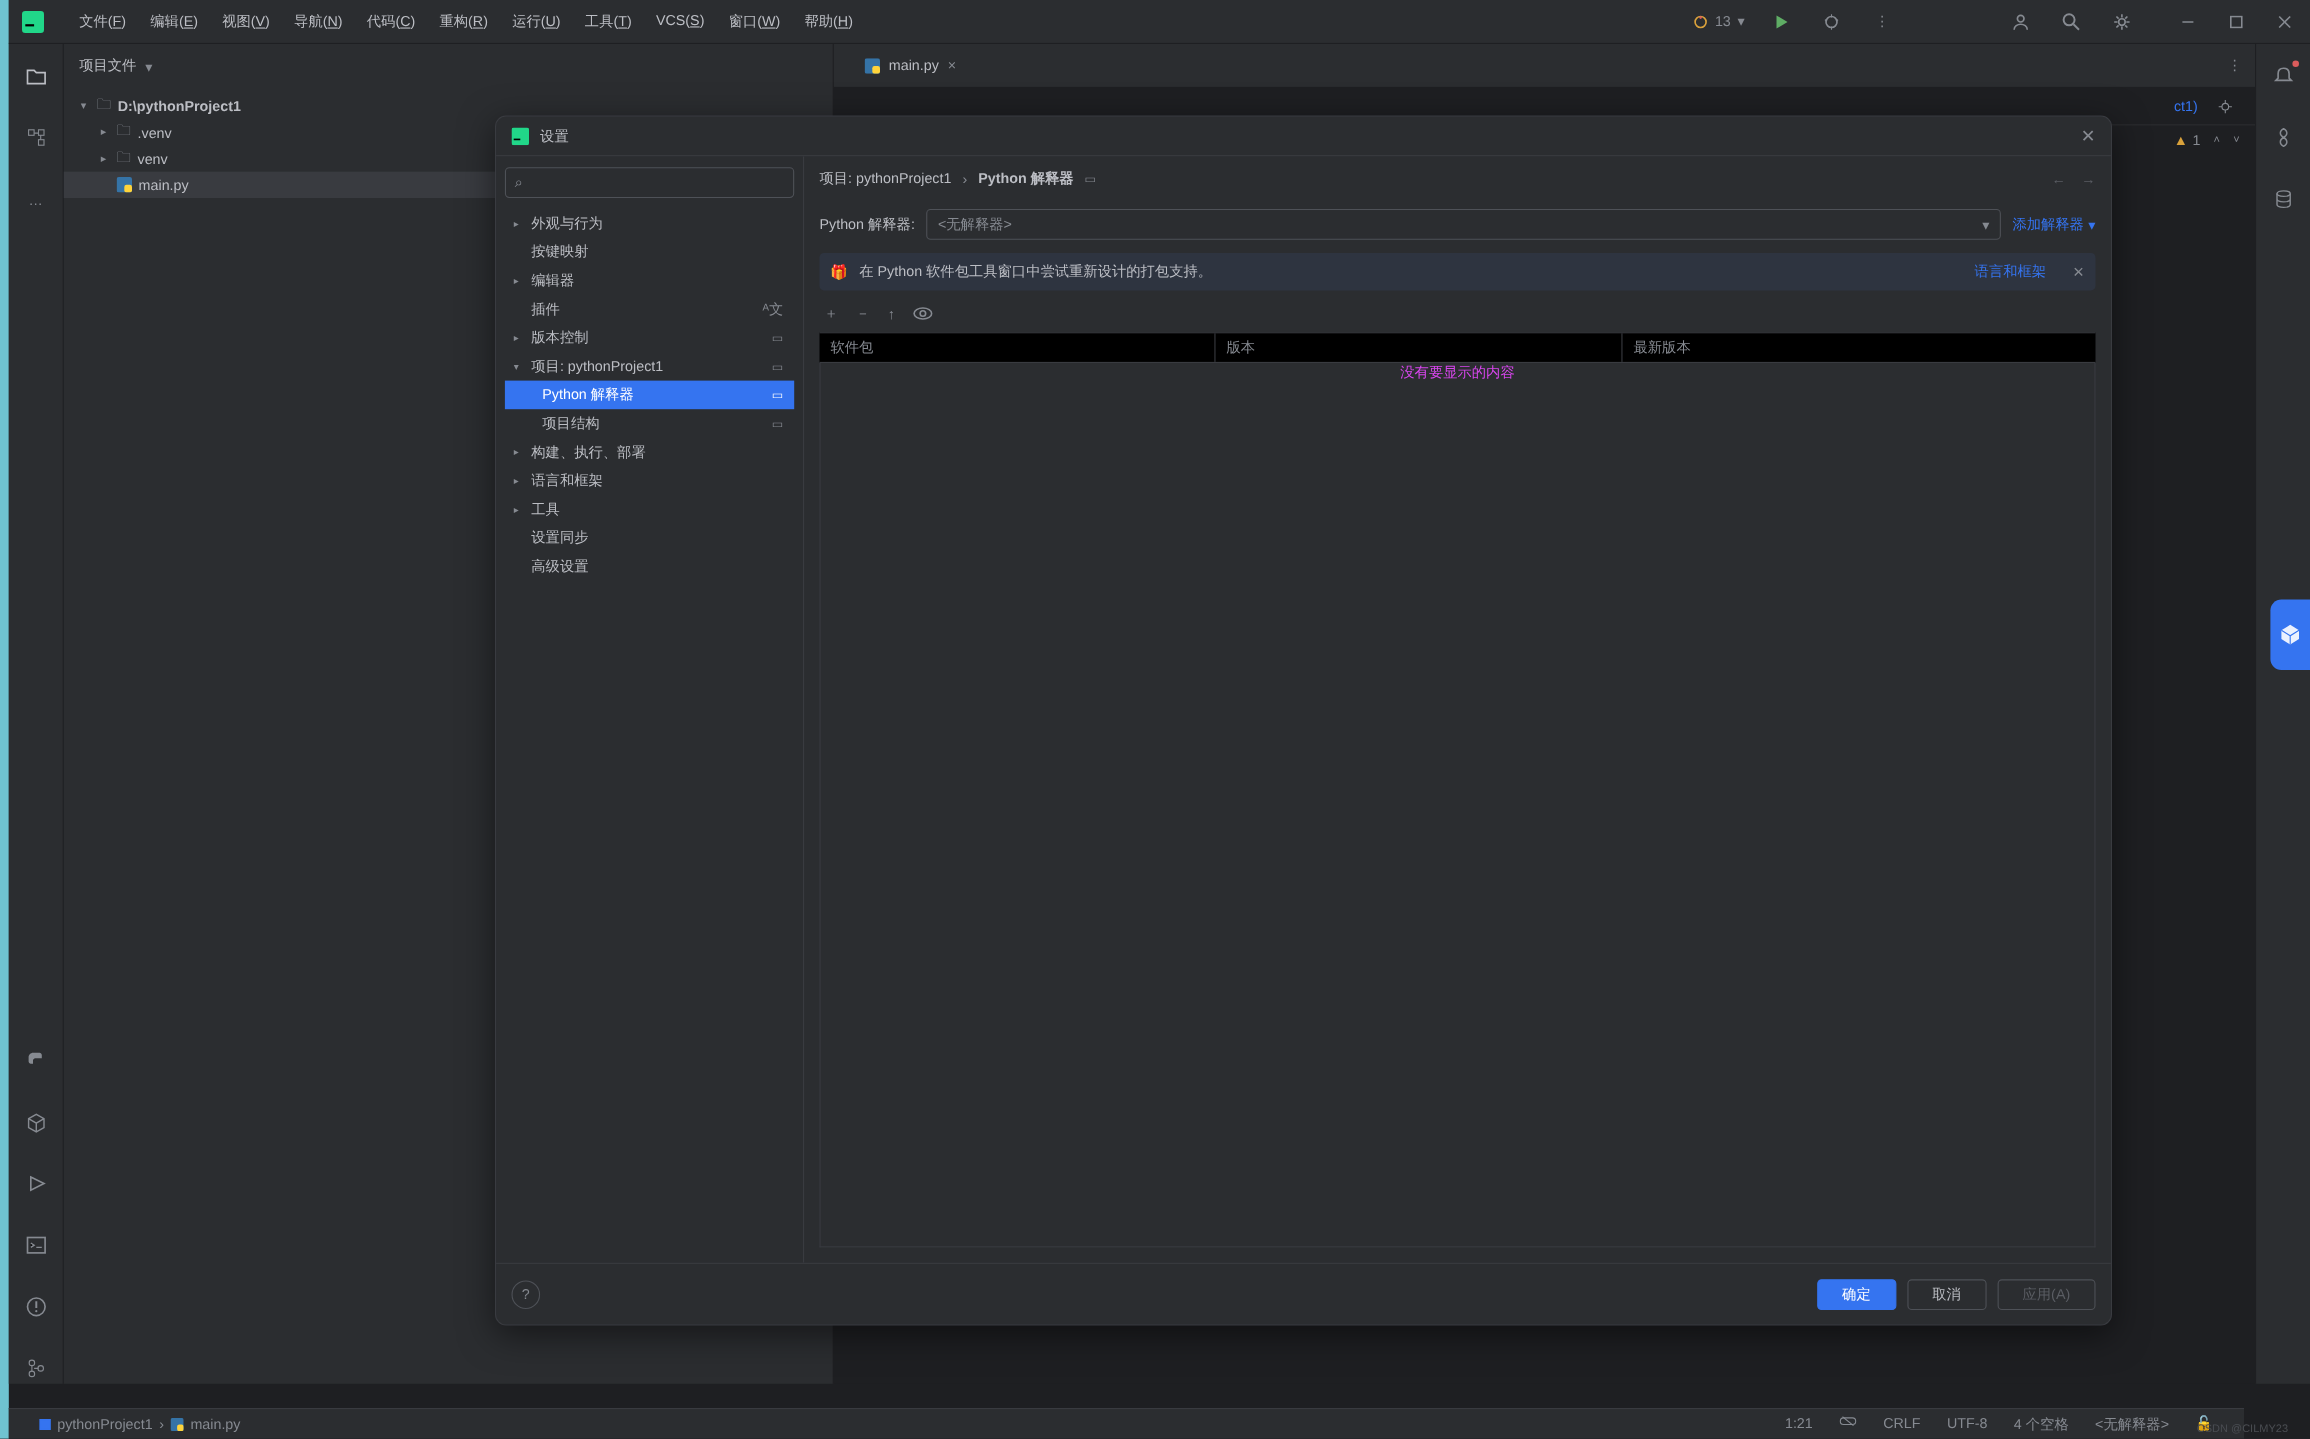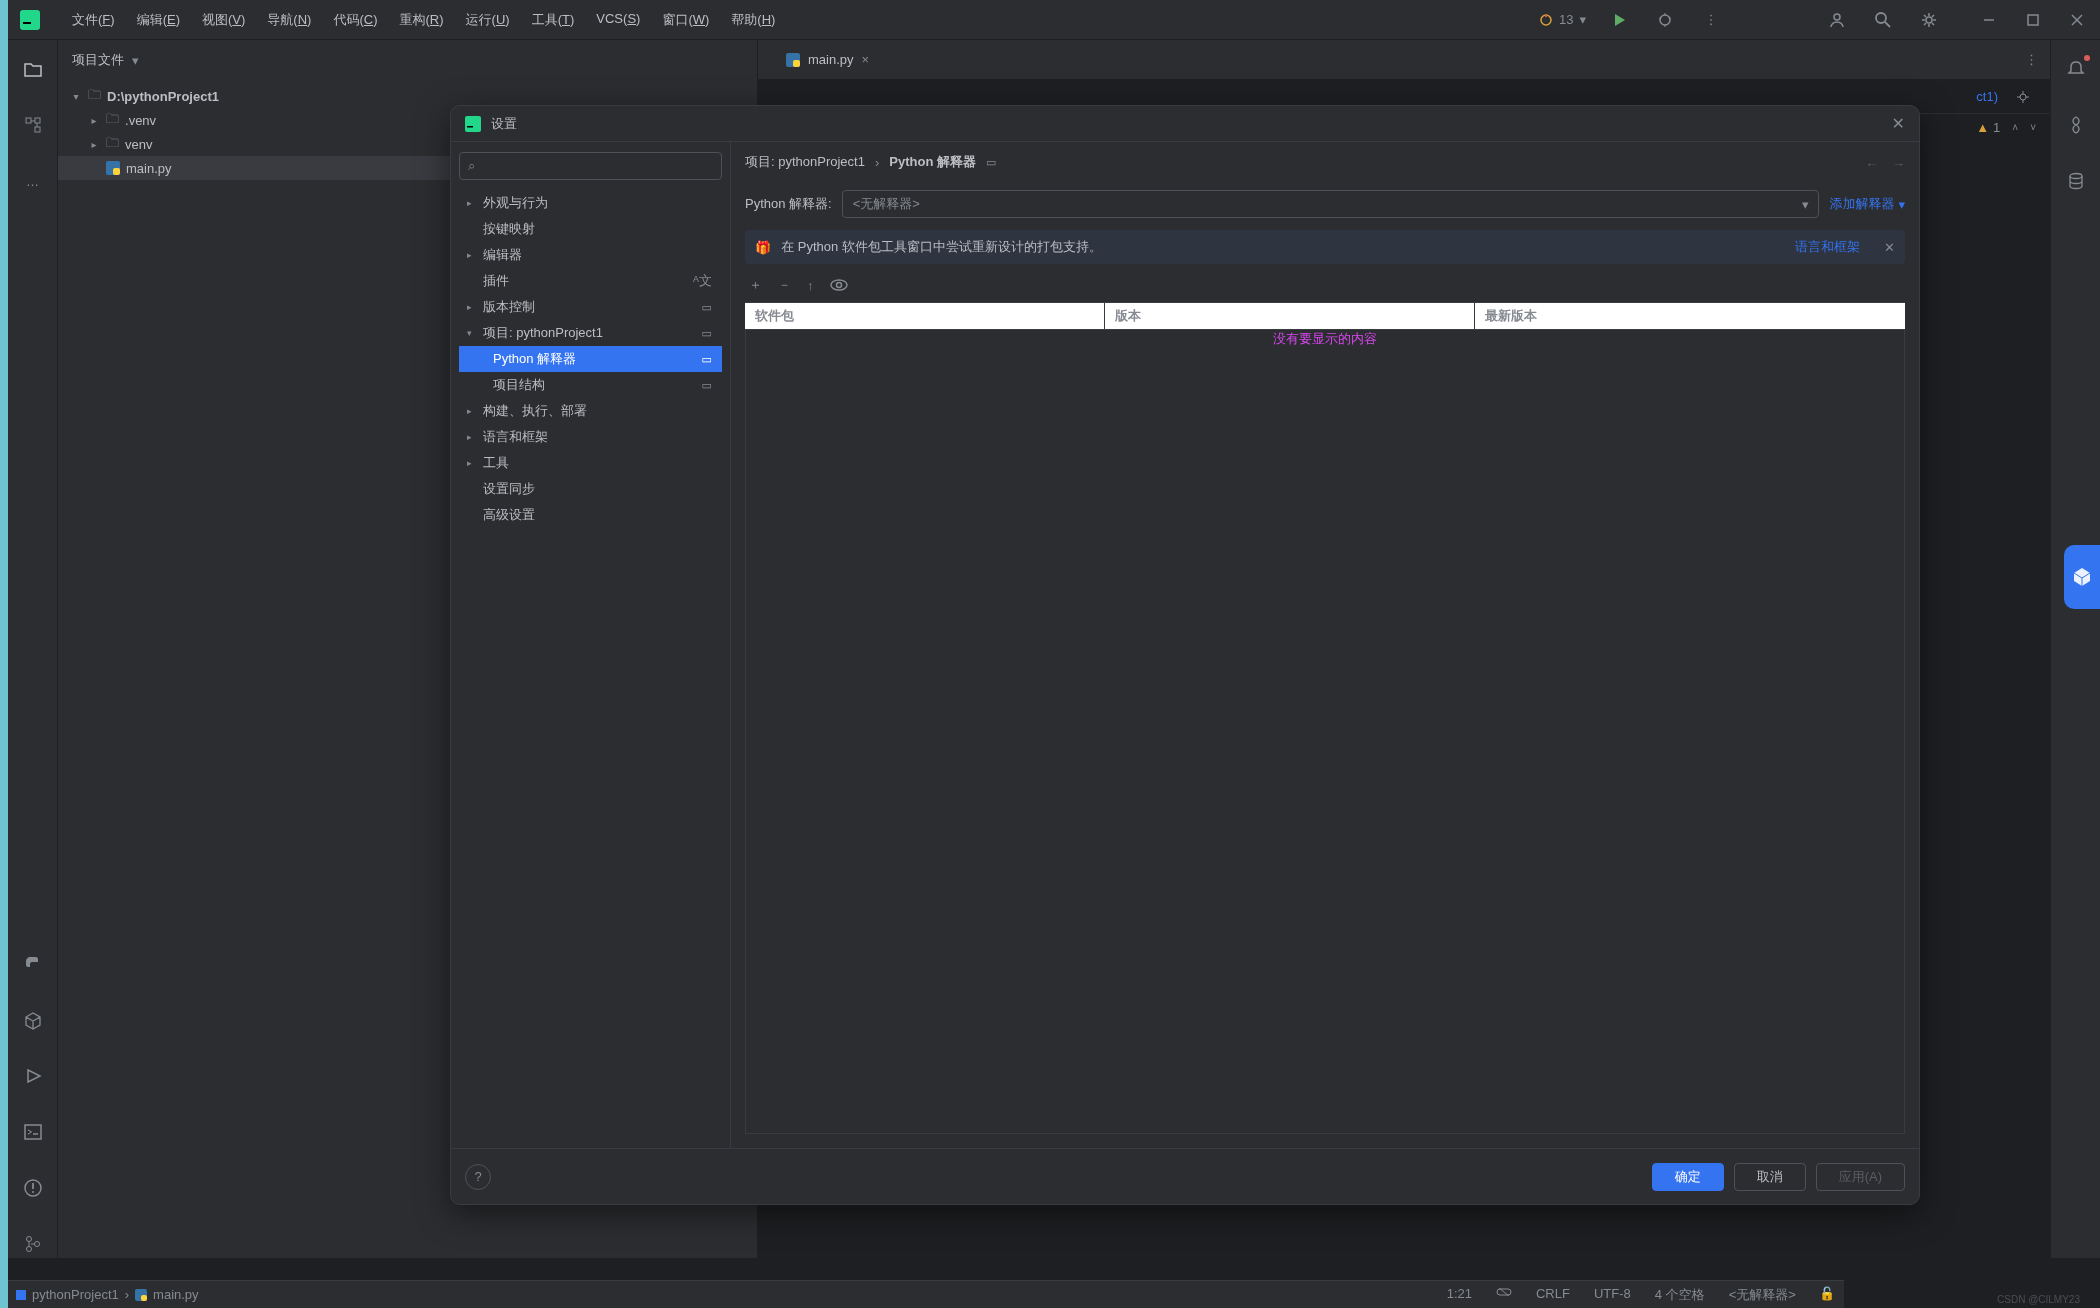--- a/index.html
+++ b/index.html
@@ -62,35 +62,35 @@
 .dlg-crumb .sep { color: #868a91; }
 .dlg-crumb .nav { margin-left: auto; display: flex; gap: 14px; color: #5a5d63; }
 .interp-row { display: flex; align-items: center; padding: 0 14px; gap: 10px; height: 44px; }
 .interp-row select, .combo { flex: 1; height: 28px; background: #2b2d30; border: 1px solid #4e5157; border-radius: 4px; color: #868a91; padding: 0 10px; display: flex; align-items: center; justify-content: space-between; cursor: pointer; }
 .add-link { color: #3574f0; display: flex; align-items: center; gap: 4px; cursor: pointer; }
 .banner { margin: 4px 14px; height: 34px; background: #2e3440; border-radius: 4px; display: flex; align-items: center; padding: 0 10px; gap: 10px; color: #bcbec4; }
 .banner .gift { color: #3574f0; }
 .banner a { color: #3574f0; margin-left: auto; cursor: pointer; }
 .banner .bclose { margin-left: 14px; color: #868a91; cursor: pointer; }
 .pkg-toolbar { display: flex; align-items: center; gap: 16px; padding: 8px 18px; color: #868a91; }
-.pkg-head { display: flex; height: 28px; background: #ffffff; border-top: 1px solid #393b40; border-bottom: 1px solid #393b40; margin: 0 14px; font-weight: bold; }
+.pkg-head { display: flex; height: 28px; background: #000000; border-top: 1px solid #393b40; border-bottom: 1px solid #393b40; margin: 0 14px; }
 .pkg-head > div { padding: 4px 10px; color: #868a91; border-right: 1px solid #393b40; }
 .pkg-head > div:first-child { width: 360px; }
 .pkg-head > div:nth-child(2) { width: 370px; }
 .pkg-head > div:last-child { flex: 1; border-right: none; }
 .pkg-body { flex: 1; margin: 0 14px 14px; border: 1px solid #393b40; border-top: none; display: flex; justify-content: center; color: #d946ef; }
 
 .dlg-foot { height: 56px; border-top: 1px solid #393b40; display: flex; align-items: center; padding: 0 14px; gap: 10px; }
 .help { width: 26px; height: 26px; border: 1px solid #4e5157; border-radius: 50%; display: flex; align-items: center; justify-content: center; color: #868a91; cursor: pointer; }
 .dlg-foot .gap { flex: 1; }
 .btn { height: 28px; padding: 0 22px; border-radius: 4px; border: 1px solid #4e5157; background: #2b2d30; color: #bcbec4; cursor: pointer; display: flex; align-items: center; }
 .btn.primary { background: #3574f0; border-color: #3574f0; color: #fff; }
 .btn.disabled { color: #5a5d63; cursor: default; }
 
-.statusbar { position: absolute; left: 8px; bottom: 0; width: 1836px; height: 28px; background: #2b2d30; border-top: 1px solid #393b40; display: flex; align-items: center; padding: 0 8px; gap: 10px; color: #868a91; }
+.statusbar { position: absolute; left: 8px; bottom: 0; width: 2032px; height: 28px; background: #2b2d30; border-top: 1px solid #393b40; display: flex; align-items: center; padding: 0 28px; gap: 10px; color: #868a91; }
 .statusbar .crumb { display: flex; align-items: center; gap: 6px; }
 .statusbar .right { margin-left: auto; display: flex; align-items: flex-start; gap: 24px; }
 .warn-badge { display: flex; align-items: center; gap: 4px; }
 .warn-tri { color: #d9a13b; }
 .sq { width: 10px; height: 10px; border: 1px solid #3574f0; background: #3574f0; }
 .lock { font-size: 13px; }
 .watermark { position: absolute; right: 20px; bottom: 3px; font-size: 10px; color: #4a4d52; }
 
 .blue-tab { position: absolute; right: 0; top: 545px; width: 36px; height: 64px; background: #3574f0; border-radius: 10px 0 0 10px; display: flex; align-items: center; justify-content: center; color: #fff; }
 

